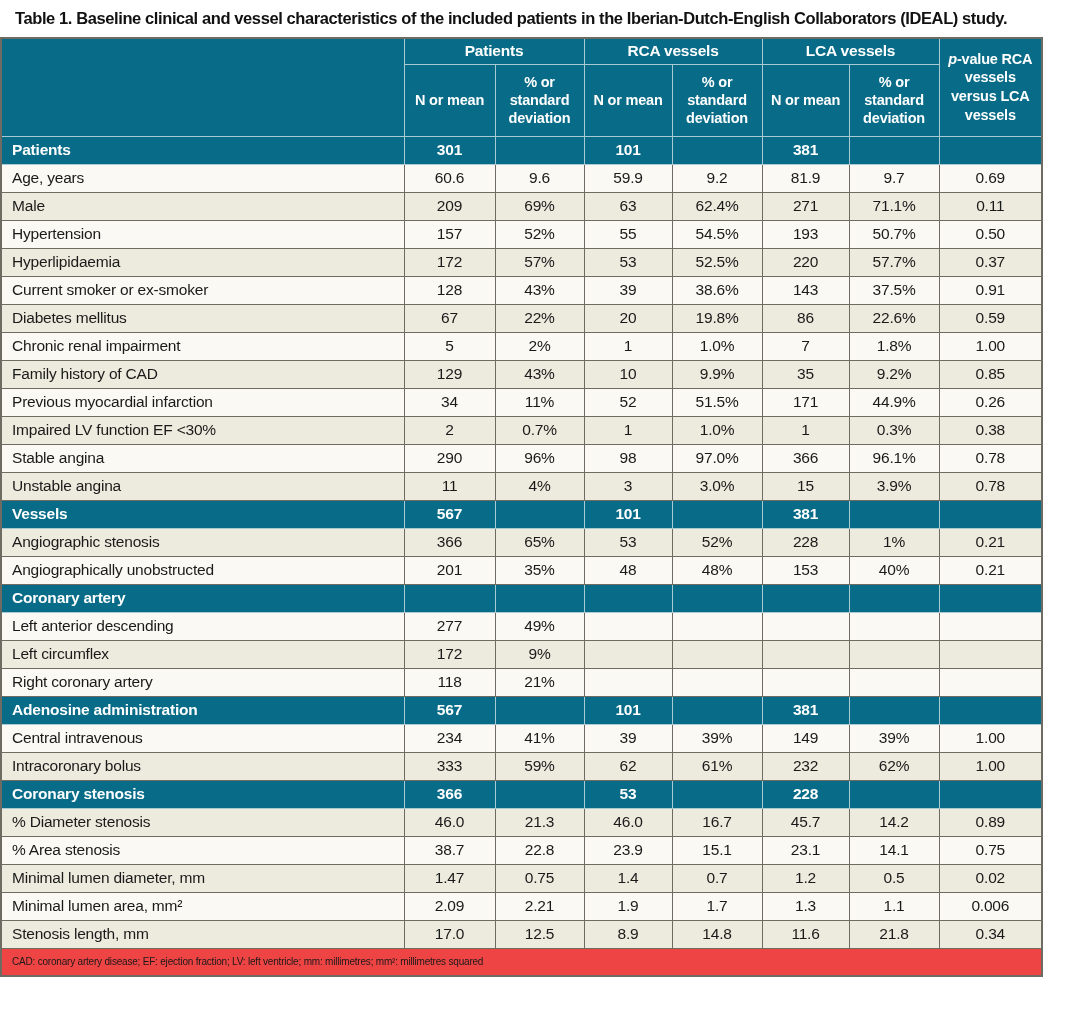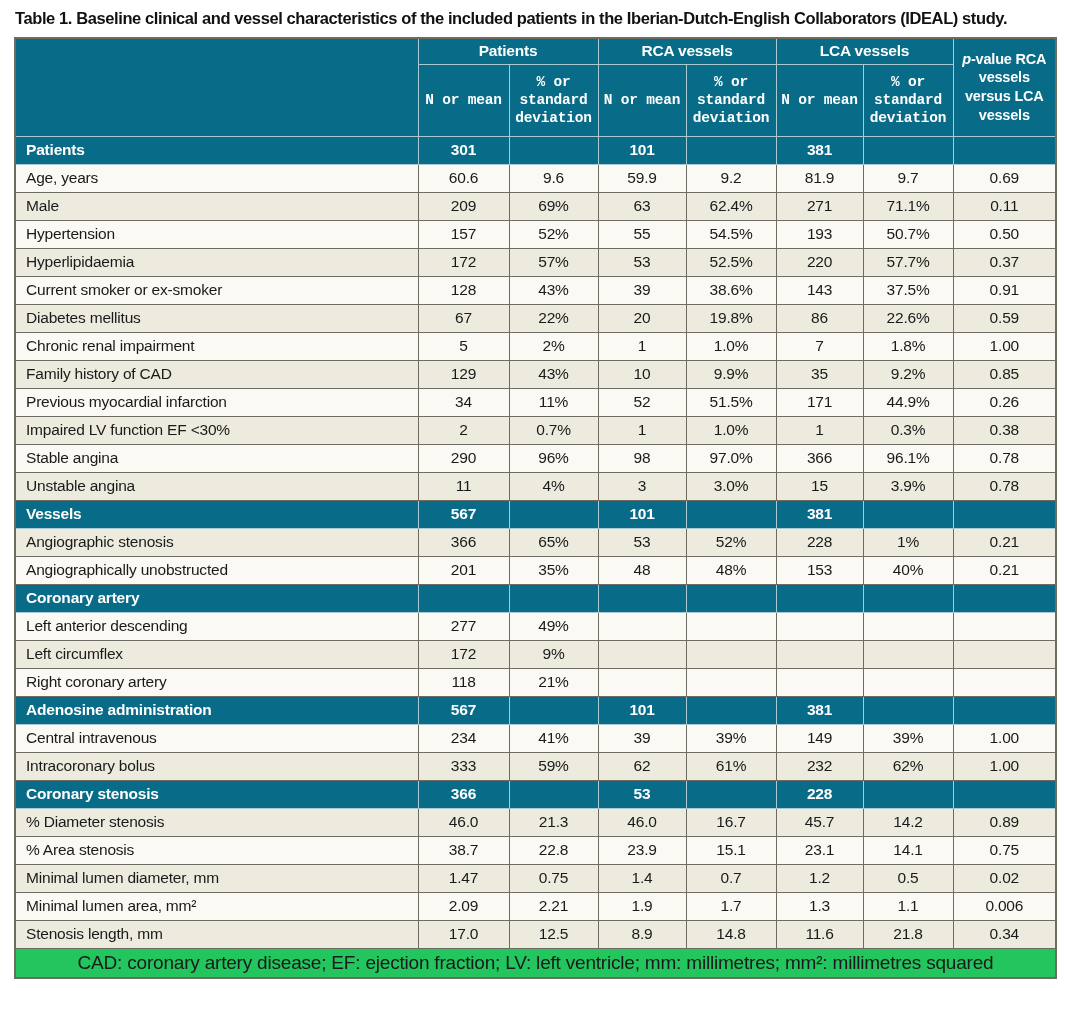--- a/index.html
+++ b/index.html
@@ -23,34 +23,33 @@
     font-weight:bold;
     font-size:16.5px;
     letter-spacing:-0.4px;
     color:#111111;
     padding:9px 16px 9px 15px;
     white-space:nowrap;
   }
   table{
     border-collapse:collapse;
     table-layout:fixed;
-    margin-left:14px;
     width:1041px;
     border:2px solid var(--border-gray);
   }
   th{
     background:var(--teal);
     color:#FFFFFF;
     font-weight:bold;
     border:1px solid var(--teal-divider);
     padding:2px 4px;
     letter-spacing:-0.2px;
   }
   th.group{font-size:15.5px;height:26px;}
-  th.sub{font-size:14.5px;height:72px;line-height:1.25;font-family:Liberation Mono, monospace;}
+  th.sub{font-size:14.5px;height:72px;line-height:1.25;}
   th.corner{border-right:1px solid var(--teal-divider);}
   th.pval{font-size:14.5px;line-height:1.3;text-align:center;}
   th.pval i{font-style:italic;}
   tbody td{
     border:1px solid var(--border-gray);
     height:28px;
     font-size:15.5px;
     letter-spacing:-0.2px;
     padding:2px 6px;
     text-align:center;
@@ -63,27 +62,27 @@
   tr.row-white td{background:var(--row-white);}
   tr.row-beige td{background:var(--row-beige);}
   tr.section td{
     background:var(--teal);
     color:#FFFFFF;
     font-weight:bold;
     border:1px solid var(--teal-divider);
     font-size:15.5px;
   }
   tfoot td{
-    background:#22c55e;
+    background:#ef4444;
     border:1px solid var(--border-gray);
-    font-size:19px;
+    font-size:10px;
     letter-spacing:-0.2px;
     height:28px;
     padding:3px 10px;
-    text-align:center;
+    text-align:left;
   }
 </style>
 </head>
 <body>
 
 <div class="page">
 
   <div class="table-title">Table 1. Baseline clinical and vessel characteristics of the included patients in the Iberian-Dutch-English Collaborators (IDEAL) study.</div>
 
   <table>

